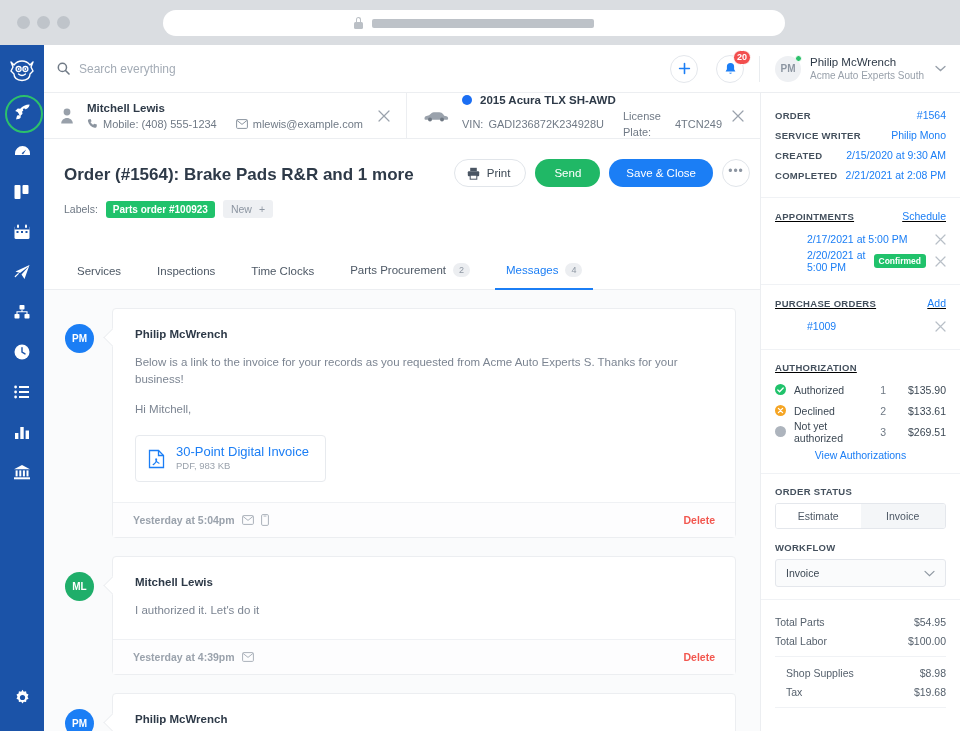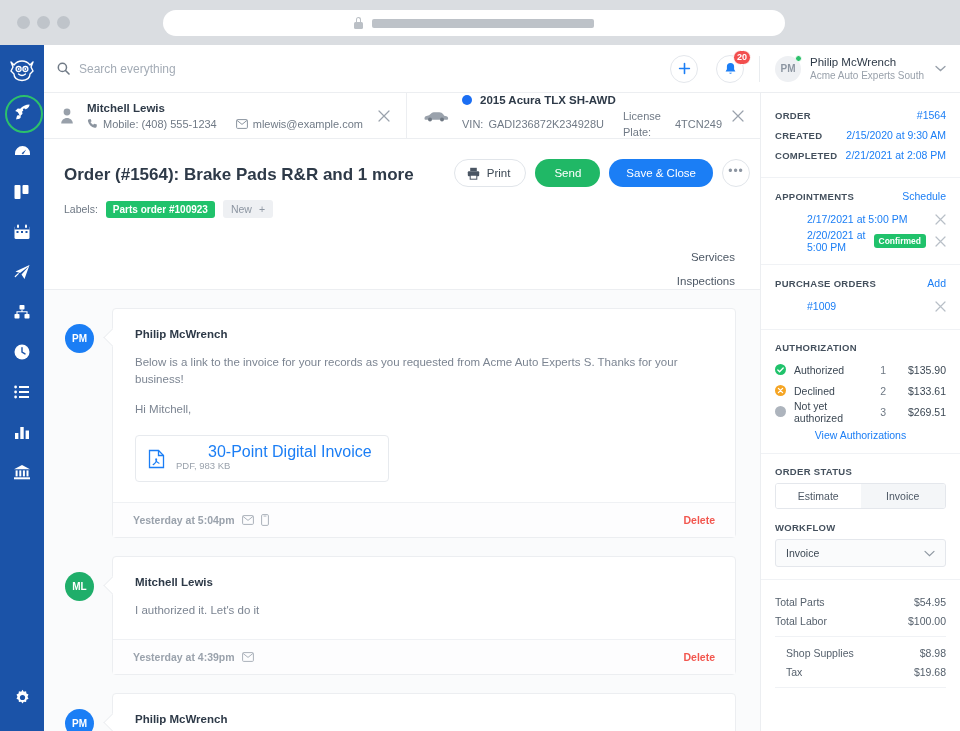--- a/index.html
+++ b/index.html
@@ -120,21 +120,21 @@
   #order-actions { position: absolute; right: 18px; top: 20px; display: flex; align-items: center; gap: 9px; }
   .btn { border: none; cursor: pointer; font-family: "Liberation Sans", sans-serif; font-size: 11.5px; border-radius: 16px; height: 28px; display: flex; align-items: center; justify-content: center; }
   .btn-print { background: #fff; border: 1px solid #e1e5ea; color: #3c4854; padding: 0 15px 0 12px; gap: 7px; }
   .btn-send { background: #20b866; color: #fff; padding: 0 19px; }
   .btn-save { background: #1b7ef5; color: #fff; padding: 0 17px; }
   .btn-more { width: 28px; height: 28px; border-radius: 50%; border: 1px solid #e1e5ea; background: #fff; color: #8d96a2; letter-spacing: 1px; font-size: 12px; padding-bottom: 4px; }
 
   
   #tabs {
     position: absolute; left: 44px; top: 206px; right: 200px; height: 39px;
-    border-bottom: 1px solid #eceef1; display: flex; align-items: flex-end; padding-left: 22px; flex-direction: column;
+    border-bottom: 1px solid #eceef1; display: flex; align-items: flex-end; padding-left: 22px;
   }
   .tab {
     display: flex; align-items: center; gap: 7px; font-size: 11.5px; color: #4d5865;
     padding: 0 11px 12px 11px; cursor: pointer; position: relative; margin-right: 14px;
   }
   .tab.active { color: #1b7ef5; }
   .tab.active::after { content: ""; position: absolute; left: 0; right: 0; bottom: -1px; height: 2px; background: #1b7ef5; }
   .tab-count {
     background: #eceef1; color: #8d96a2; font-size: 9px; border-radius: 9px; min-width: 17px; height: 14px;
     display: flex; align-items: center; justify-content: center; padding: 0 4px;
@@ -161,41 +161,41 @@
     transform: rotate(45deg);
   }
   .msg-body { padding: 19px 22px 20px 22px; }
   .msg-author { font-size: 11.5px; font-weight: bold; color: #2e3a48; margin-bottom: 14px; }
   .msg-p { font-size: 11.5px; color: #7c8592; line-height: 17px; margin-bottom: 13px; }
   .msg-p:last-child { margin-bottom: 0; }
   .attachment {
     display: inline-flex; align-items: center; gap: 11px; border: 1px solid #e7eaee; border-radius: 4px;
     padding: 9px 16px 9px 12px; margin-top: 4px; cursor: pointer; background: #fff;
   }
-  .att-name { font-size: 16px; color: #1b7ef5; line-height: 14px; margin-left: 32px; }
+  .att-name { font-size: 13px; color: #1b7ef5; line-height: 14px; }
   .att-meta { font-size: 9.5px; color: #9aa2ac; line-height: 13px; }
   .msg-footer {
     border-top: 1px solid #eff1f4; padding: 11px 20px; display: flex; align-items: center;
     background: #fdfdfe;
     font-weight: bold;
   }
   .msg-time { font-size: 10.5px; color: #9aa2ac; display: flex; align-items: center; gap: 7px; }
   .msg-delete { margin-left: auto; font-size: 10.5px; color: #f2574f; cursor: pointer; }
 
   
   #right-panel {
     position: absolute; right: 0; top: 48px; width: 200px; bottom: 0;
     background: #fff; border-left: 1px solid #eceef1; overflow: hidden;
   }
   .rp-section { padding: 12px 14px; border-bottom: 1px solid #f0f2f5; }
   .rp-row { display: flex; align-items: center; justify-content: space-between; height: 20px; }
   .rp-key { font-size: 9.5px; font-weight: bold; color: #44505d; letter-spacing: 0.3px; }
   .rp-val { font-size: 10.5px; color: #1b7ef5; }
   .rp-val.link { cursor: pointer; }
-  .rp-head { display: flex; align-items: center; justify-content: space-between; margin-bottom: 6px; }
+  .rp-head { display: flex; align-items: center; justify-content: space-between; margin-bottom: 6px; text-decoration: underline; }
   .rp-head-title { font-size: 9.5px; font-weight: bold; color: #44505d; letter-spacing: 0.3px; }
   .rp-head-action { font-size: 10.5px; color: #1b7ef5; cursor: pointer; }
   .appt-row { display: flex; align-items: center; height: 22px; }
   .appt-date { font-size: 10.5px; color: #1b7ef5; cursor: pointer; margin-left: 32px; }
   .appt-badge { background: #20c26b; color: #fff; font-size: 8.5px; font-weight: bold; padding: 2px 5px; border-radius: 3px; margin-left: auto; margin-right: 9px; }
   .appt-x { margin-left: auto; cursor: pointer; }
   .appt-x.with-badge { margin-left: 0; }
   .auth-row { display: flex; align-items: center; height: 21px; font-size: 10.5px; color: #3c4854; }
   .auth-dot { width: 11px; height: 11px; border-radius: 50%; margin-right: 8px; flex: 0 0 11px; display:flex; align-items:center; justify-content:center; }
   .auth-dot.ok { background: #20c26b; }
@@ -607,20 +607,24 @@
   </section>
 
   <aside id="right-panel">
 
     <div class="rp-section">
       <div class="rp-row">
         <span class="rp-key">ORDER</span>
         <span class="rp-val link">#1564</span>
       </div>
       <div class="rp-row">
+        <span class="rp-key">SERVICE WRITER</span>
+        <span class="rp-val link">Philip Mono</span>
+      </div>
+      <div class="rp-row">
         <span class="rp-key">CREATED</span>
         <span class="rp-val link">2/15/2020 at 9:30 AM</span>
       </div>
       <div class="rp-row">
         <span class="rp-key">COMPLETED</span>
         <span class="rp-val link">2/21/2021 at 2:08 PM</span>
       </div>
     </div>
 
     <div class="rp-section">

